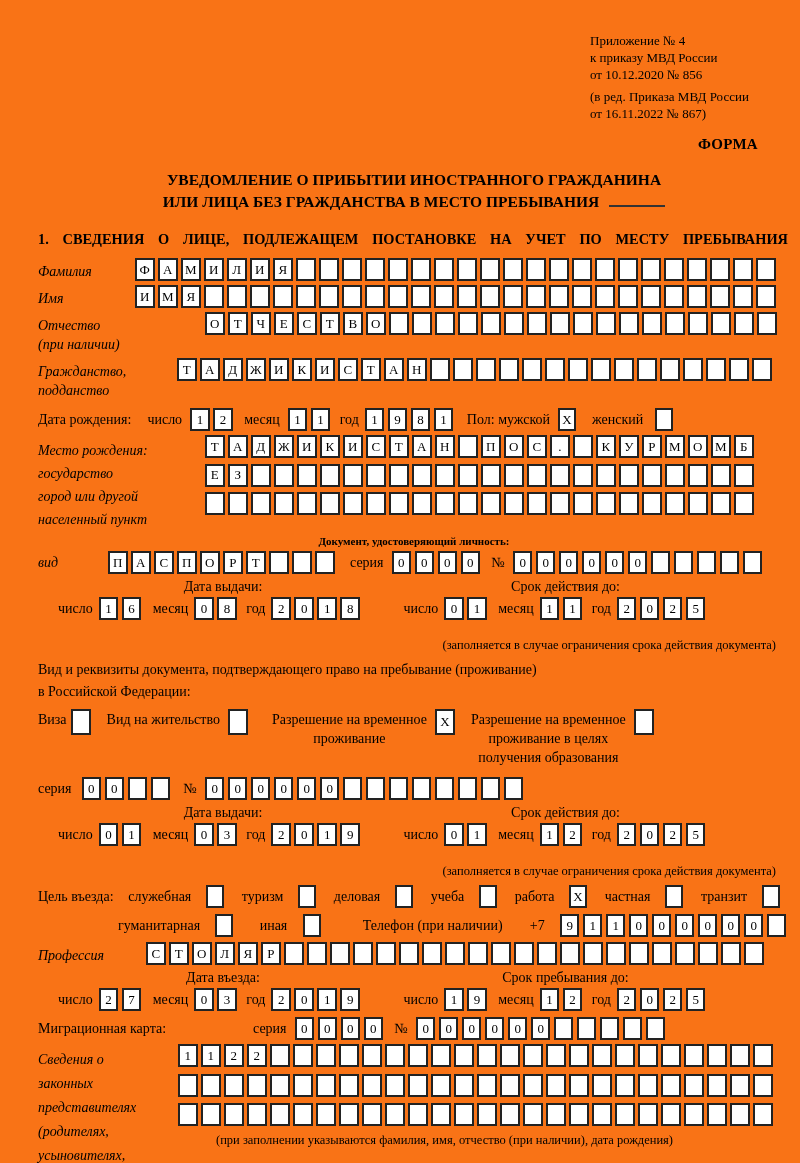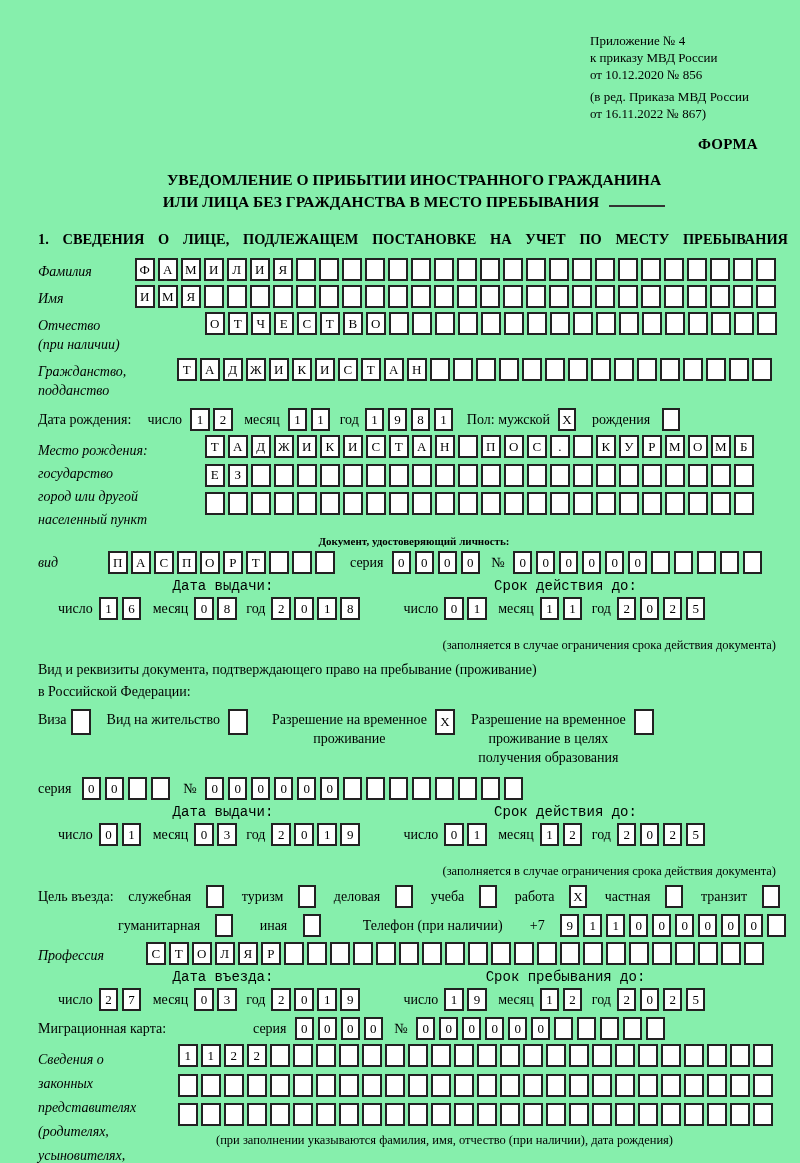--- a/index.html
+++ b/index.html
@@ -1,19 +1,19 @@
 <!DOCTYPE html>
 <html><head>
 <meta charset="utf-8">
 <style>
   * { box-sizing: border-box; }
   html,body { margin:0; padding:0; background:#fff; }
   .page {
     width:800px; height:1163px; overflow:hidden; position:relative;
-    padding:32px 10px 4px 38px; background:#86efac; color:#000;
+    padding:32px 10px 4px 38px; background:#f97316; color:#000;
     font-family:"Liberation Serif","DejaVu Serif",serif; font-size:14px;
   }
   
   .hdr { margin-left:552px; font-size:13px; line-height:17px; }
   .hdr .sub { margin-top:5px; }
   .form-label { text-align:right; padding-right:32px; font-weight:bold; font-size:15px; margin-top:14px; letter-spacing:.3px; }
   .title { text-align:center; font-weight:bold; font-size:15.5px; line-height:22px; margin-top:16px; }
   .blank { display:inline-block; width:56px; height:13px; border-bottom:2px solid #333; margin-left:10px; }
   .sec { margin-top:18px; margin-bottom:10px; font-weight:bold; font-size:14.4px; text-align:justify; text-align-last:justify; padding-right:2px; }
   
@@ -23,21 +23,21 @@
   .cbox { flex:none; width:18px; height:23px; border:2px solid #222; display:inline-flex;
           align-items:center; justify-content:center; font-size:13px; background:#fff; }
   .cbox.big { width:20px; height:26px; }
   .frow { display:flex; align-items:flex-start; margin-bottom:4px; }
   .flabel { flex:none; padding-top:4px; line-height:19px;font-style:italic; }
   .w97{width:97px}.w108{width:108px}.w139{width:139px}.w167{width:167px}.w70{width:70px}.w140{width:140px}.w215{width:215px}
   .inline { display:flex; align-items:center; }
   .ml6{margin-left:6px}.ml8{margin-left:8px}.ml10{margin-left:10px}.ml12{margin-left:12px}.ml16{margin-left:16px}.ml20{margin-left:20px}.ml24{margin-left:24px}.ml40{margin-left:40px}
   .mr6{margin-right:6px}.mr8{margin-right:8px}.mr10{margin-right:10px}
   
-  .dhdr { display:flex; margin-top:3px; line-height:17px;font-family:Liberation Mono, monospace; }
+  .dhdr { display:flex; margin-top:3px; line-height:17px; }
   .dhdr .h1 { width:330px; text-align:center; margin-left:20px; }
   .dhdr .h2 { width:355px; text-align:center; }
   .drow { display:flex; align-items:center; margin-top:2px; }
   .dgrp { display:flex; align-items:center; }
   .note { text-align:right; padding-right:14px; font-size:12.5px; margin-top:18px; line-height:15px; }
   .intro { margin-top:6px; line-height:22px; }
   .optrow { display:flex; align-items:flex-start; margin-top:4px; }
   .opt { display:flex; align-items:flex-start; }
   .opt .olbl { line-height:20px; padding-top:3px; }
   .opt .olbl.center { text-align:center; line-height:19px; }
@@ -224,21 +224,21 @@
       </span>
     <span class="ml6 mr6">год</span>
     <span class="cells">
         <span class="cell">1</span>
         <span class="cell">9</span>
         <span class="cell">8</span>
         <span class="cell">1</span>
       </span>
     <span class="ml10">Пол: мужской</span>
     <span class="cbox ml8">X</span>
-    <span class="ml16">рождения</span>
+    <span class="ml16">женский</span>
     <span class="cbox ml12"></span>
   </div>
 
   <div class="frow" style="margin-top:0">
     <div class="flabel w167" style="line-height:23px">
       <div>Место рождения:</div>
       <div>государство</div>
       <div>город или другой</div>
       <div>населенный пункт</div>
     </div>

